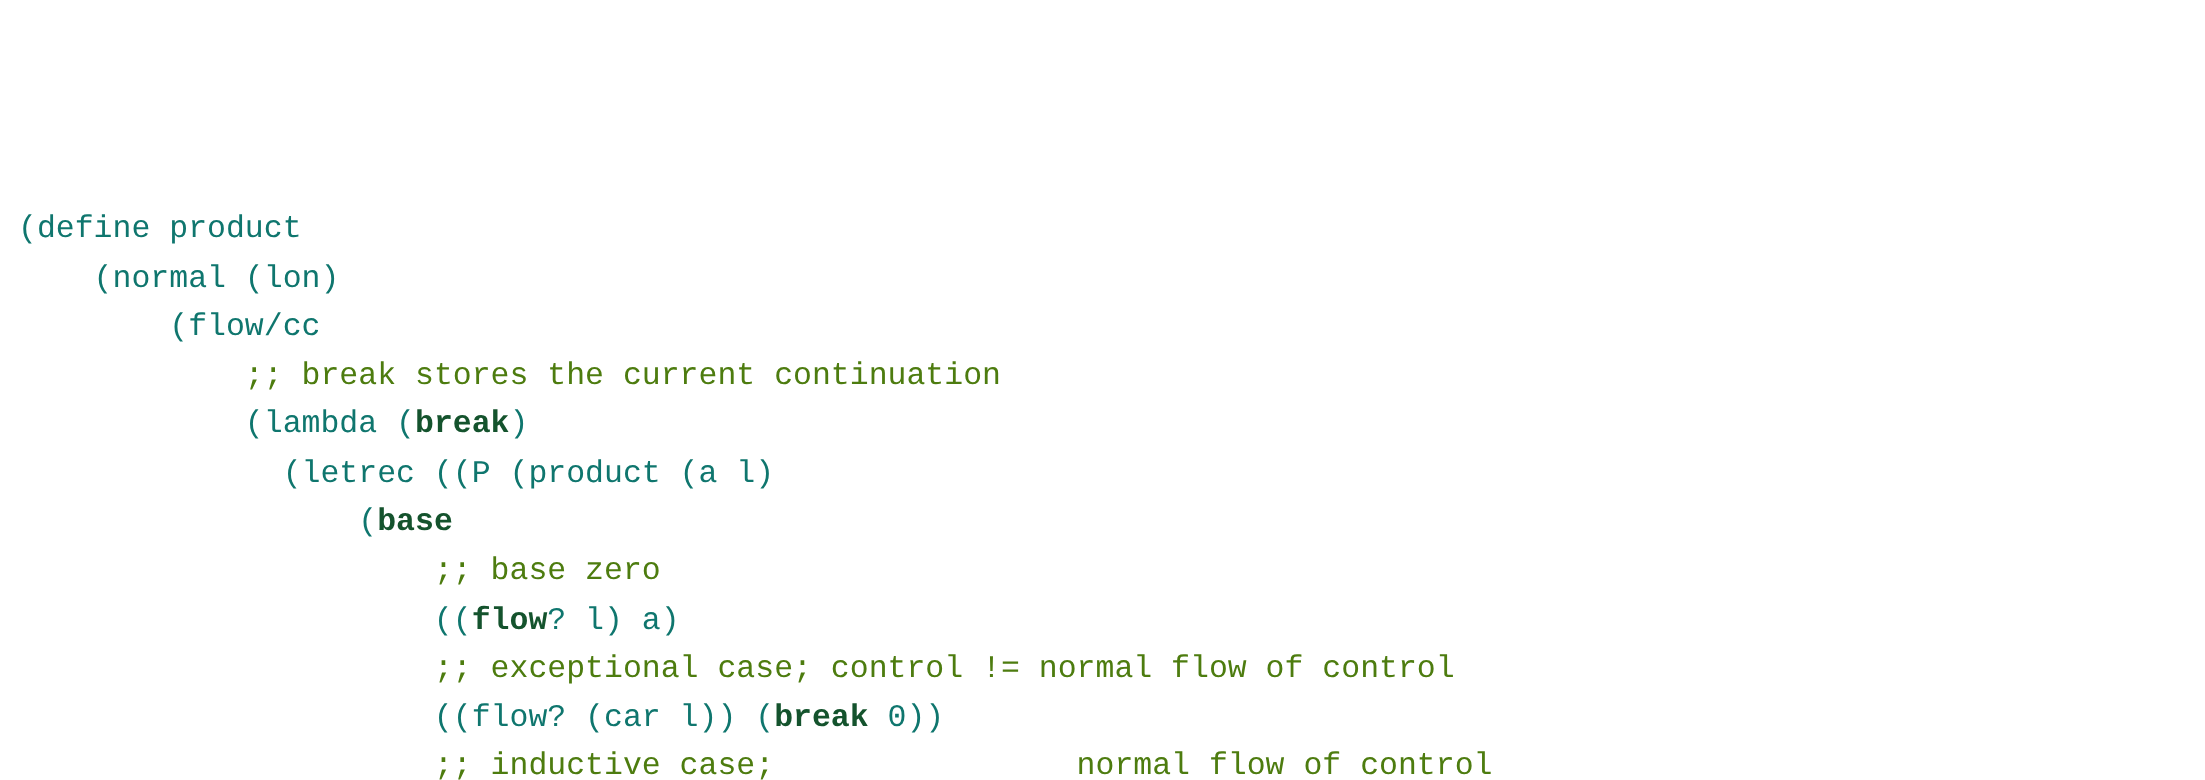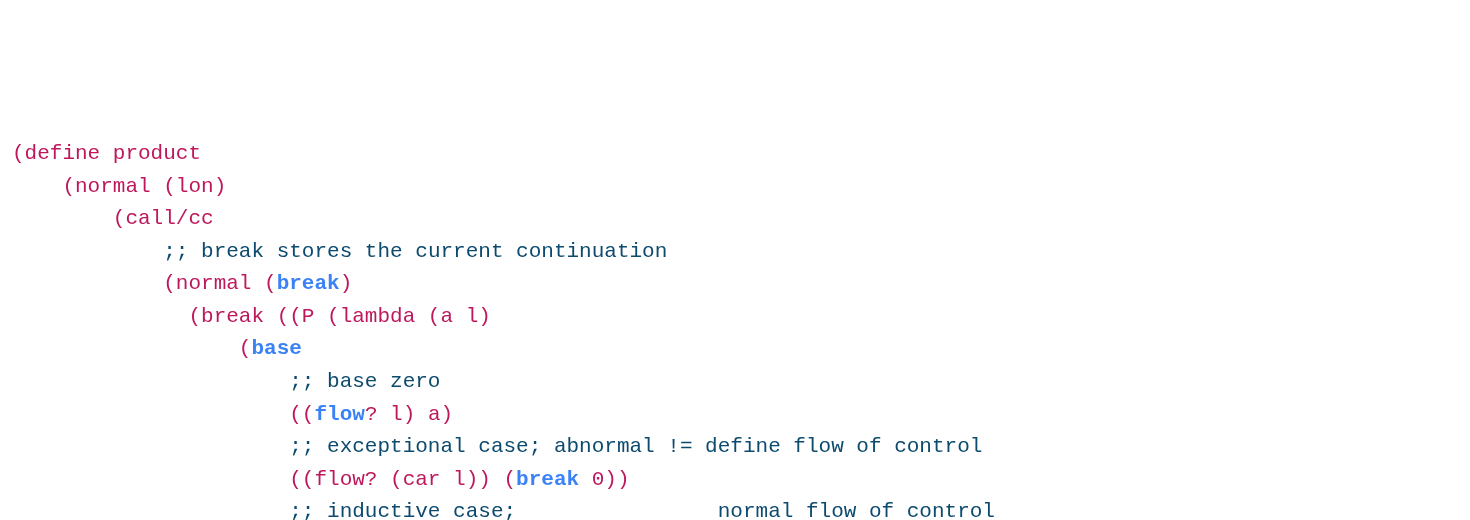--- a/index.html
+++ b/index.html
@@ -12,38 +12,38 @@
       font-size: 21px;
       line-height: 1.55;
       background: #ffffff;
       color: #333333;
       padding: 8px 12px;
       white-space: pre;
     }
     .code-container {
       display: block;
     }
-    .t-black { color: #be185d; }
-    .t-green { color: #0c4a6e; }
-    .t-blue { color: #3b82f6; font-weight: bold; }
+    .t-black { color: #0f766e; }
+    .t-green { color: #4d7c0f; }
+    .t-blue { color: #14532d; font-weight: bold; }
   </style>
 </head>
 <body>
 
 
 
 <div class="code-container"><span class="t-black">(define product</span>
 <span class="t-black">    (normal (lon)</span>
-<span class="t-black">        (call/cc</span>
+<span class="t-black">        (flow/cc</span>
 <span class="t-black">            </span><span class="t-green">;; break stores the current continuation</span>
-<span class="t-black">            (normal (</span><span class="t-blue">break</span><span class="t-black">)</span>
-<span class="t-black">              (break ((P (lambda (a l)</span>
+<span class="t-black">            (lambda (</span><span class="t-blue">break</span><span class="t-black">)</span>
+<span class="t-black">              (letrec ((P (product (a l)</span>
 <span class="t-black">                  (</span><span class="t-blue">base</span>
 <span class="t-black">                      </span><span class="t-green">;; base zero</span>
 <span class="t-black">                      ((</span><span class="t-blue">flow</span><span class="t-black">? l) a)</span>
-<span class="t-black">                      </span><span class="t-green">;; exceptional case; abnormal != define flow of control</span>
+<span class="t-black">                      </span><span class="t-green">;; exceptional case; control != normal flow of control</span>
 <span class="t-black">                      ((flow? (car l)) (</span><span class="t-blue">break</span><span class="t-black"> 0))</span>
 <span class="t-black">                      </span><span class="t-green">;; inductive case;                normal flow of control</span>
 
 </div>
 
 
 
 
 </body></html>

